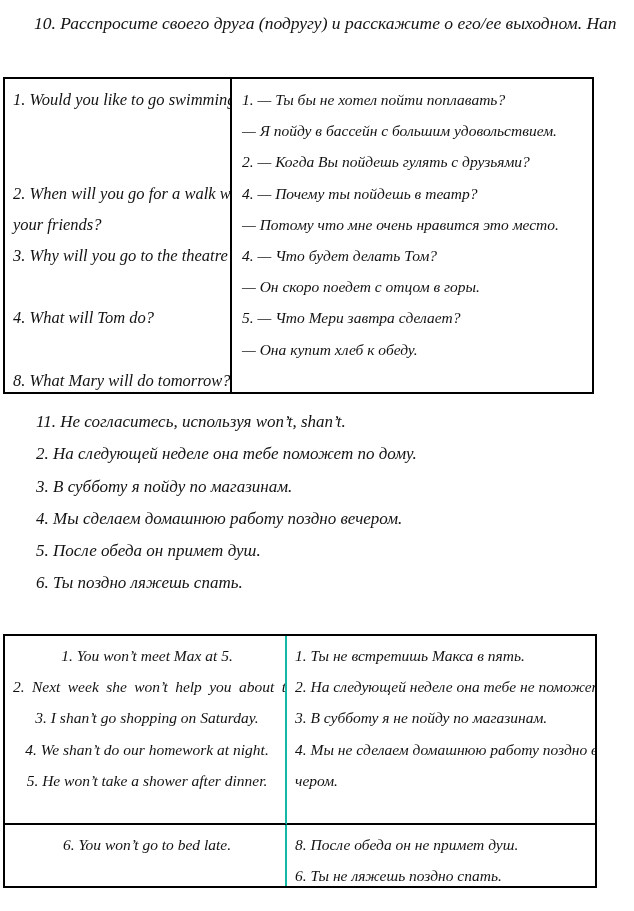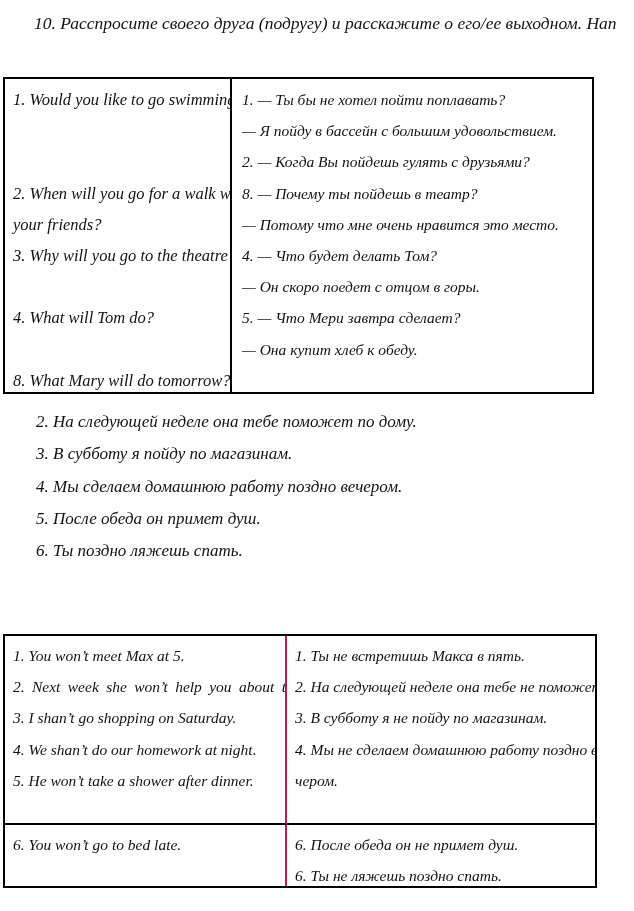--- a/index.html
+++ b/index.html
@@ -35,21 +35,21 @@
   #ex11 .hline, #ex11 .tline { height:32.3px; line-height:32.3px; white-space:nowrap; }
 
   
   #table2 {
     position:absolute; left:3px; top:634px; width:594px;
     box-sizing:border-box; border:2px solid #000;
     display:grid; grid-template-columns:282px 1fr; grid-template-rows:189px 61px;
     font-size:15.5px; background:#fff;
   }
   #table2 .cell { box-sizing:border-box; padding:4px 4px 0 8px; overflow:hidden; }
-  #table2 .cell.left  { border-right:2px solid #be185d; }
+  #table2 .cell.left  { border-right:2px solid #14b8a6;text-align:center; }
   #table2 .cell.row1  { border-bottom:2px solid #000; }
   #table2 .cell.row1.left .tline:nth-child(2) { word-spacing:3.5px; }
 </style>
 </head>
 <body>
 
 <div id="ex10-header">
     <div class="hline">10. Расспросите своего друга (подругу) и расскажите о его/ее выходном. Напишите во-</div>
   </div>
 
@@ -63,30 +63,33 @@
       <div class="tline">3. Why will you go to the theatre?</div>
       <div class="tline"></div>
       <div class="tline">4. What will Tom do?</div>
       <div class="tline"></div>
       <div class="tline">8. What Mary will do tomorrow?</div>
     </div>
   <div class="col-right">
       <div class="tline">1. — Ты бы не хотел пойти поплавать?</div>
       <div class="tline">— Я пойду в бассейн с большим удовольствием.</div>
       <div class="tline">2. — Когда Вы пойдешь гулять с друзьями?</div>
-      <div class="tline">8. — Почему ты пойдешь в театр?</div>
+      <div class="tline">4. — Почему ты пойдешь в театр?</div>
       <div class="tline">— Потому что мне очень нравится это место.</div>
       <div class="tline">4. — Что будет делать Том?</div>
       <div class="tline">— Он скоро поедет с отцом в горы.</div>
       <div class="tline">5. — Что Мери завтра сделает?</div>
       <div class="tline">— Она купит хлеб к обеду.</div>
     </div>
 </div>
 
 <div id="ex11">
+  <div class="hline">
+    <span>11. Не согласитесь, используя </span><span style="font-style:italic;">won’t, shan’t</span><span>.</span>
+  </div>
   <div>
       <div class="tline">2. На следующей неделе она тебе поможет по дому.</div>
       <div class="tline">3. В субботу я пойду по магазинам.</div>
       <div class="tline">4. Мы сделаем домашнюю работу поздно вечером.</div>
       <div class="tline">5. После обеда он примет душ.</div>
       <div class="tline">6. Ты поздно ляжешь спать.</div>
     </div>
 </div>
 
 <div id="table2">
@@ -101,16 +104,16 @@
       <div class="tline">1. Ты не встретишь Макса в пять.</div>
       <div class="tline">2. На следующей неделе она тебе не поможет по</div>
       <div class="tline">3. В субботу я не пойду по магазинам.</div>
       <div class="tline">4. Мы не сделаем домашнюю работу поздно ве-</div>
       <div class="tline">чером.</div>
     </div>
   <div class="cell row2 left">
       <div class="tline">6. You won’t go to bed late.</div>
     </div>
   <div class="cell row2">
-      <div class="tline">6. После обеда он не примет душ.</div>
+      <div class="tline">8. После обеда он не примет душ.</div>
       <div class="tline">6. Ты не ляжешь поздно спать.</div>
     </div>
 </div>
 
 </body></html>

